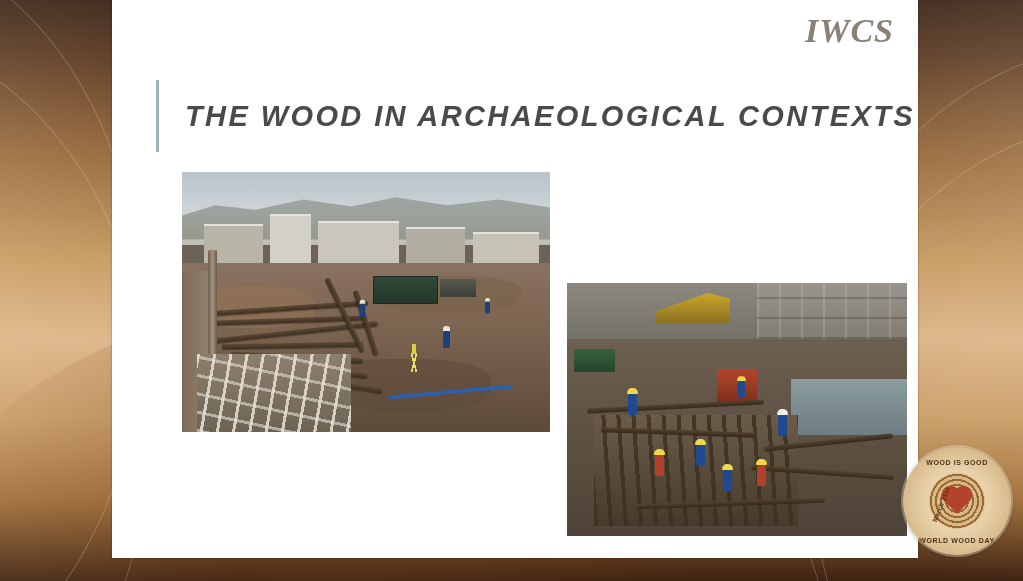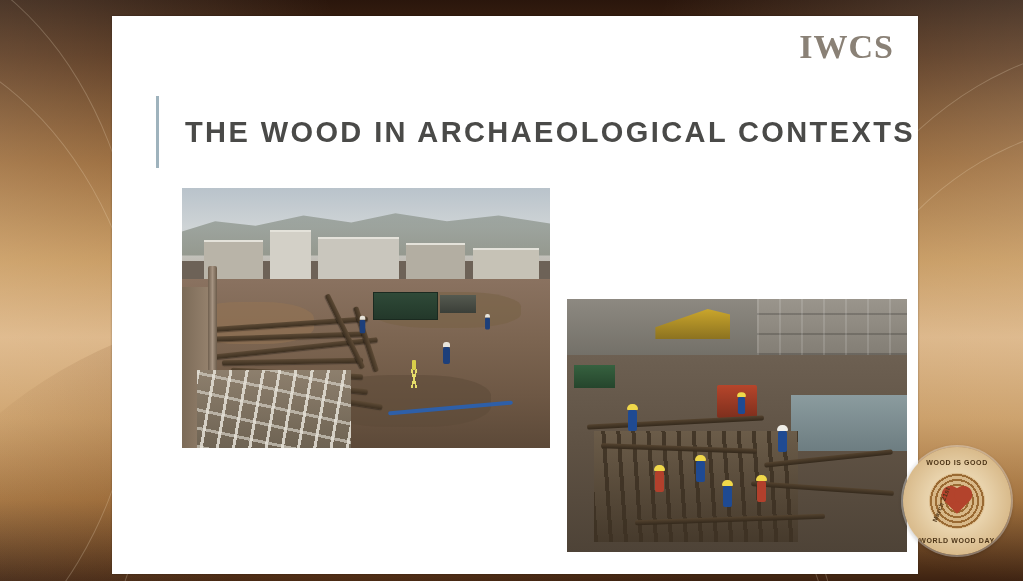--- a/index.html
+++ b/index.html
@@ -53,25 +53,26 @@
   }
   .hair1 { left: -420px; top: -60px; width: 560px; height: 760px; }
   .hair2 { left: -450px; top: 30px;  width: 600px; height: 780px; }
   .hair3 { right: -430px; top: 120px; width: 640px; height: 700px; }
   .hair4 { right: -470px; top: 40px;  width: 700px; height: 780px; }
 
   
   .slide {
     position: absolute;
     left: 112px;
-    top: 16px;
+    top: 0;
     width: 806px;
     height: 558px;
     background: #ffffff;
     box-shadow: 0 0 2px rgba(0,0,0,0.35);
+    font-style: italic;
   }
 
   
   .iwcs {
     position: absolute;
     right: 24px;
     top: 12px;
     font-family: "Liberation Serif", serif;
     font-size: 34px;
     font-weight: 700;

